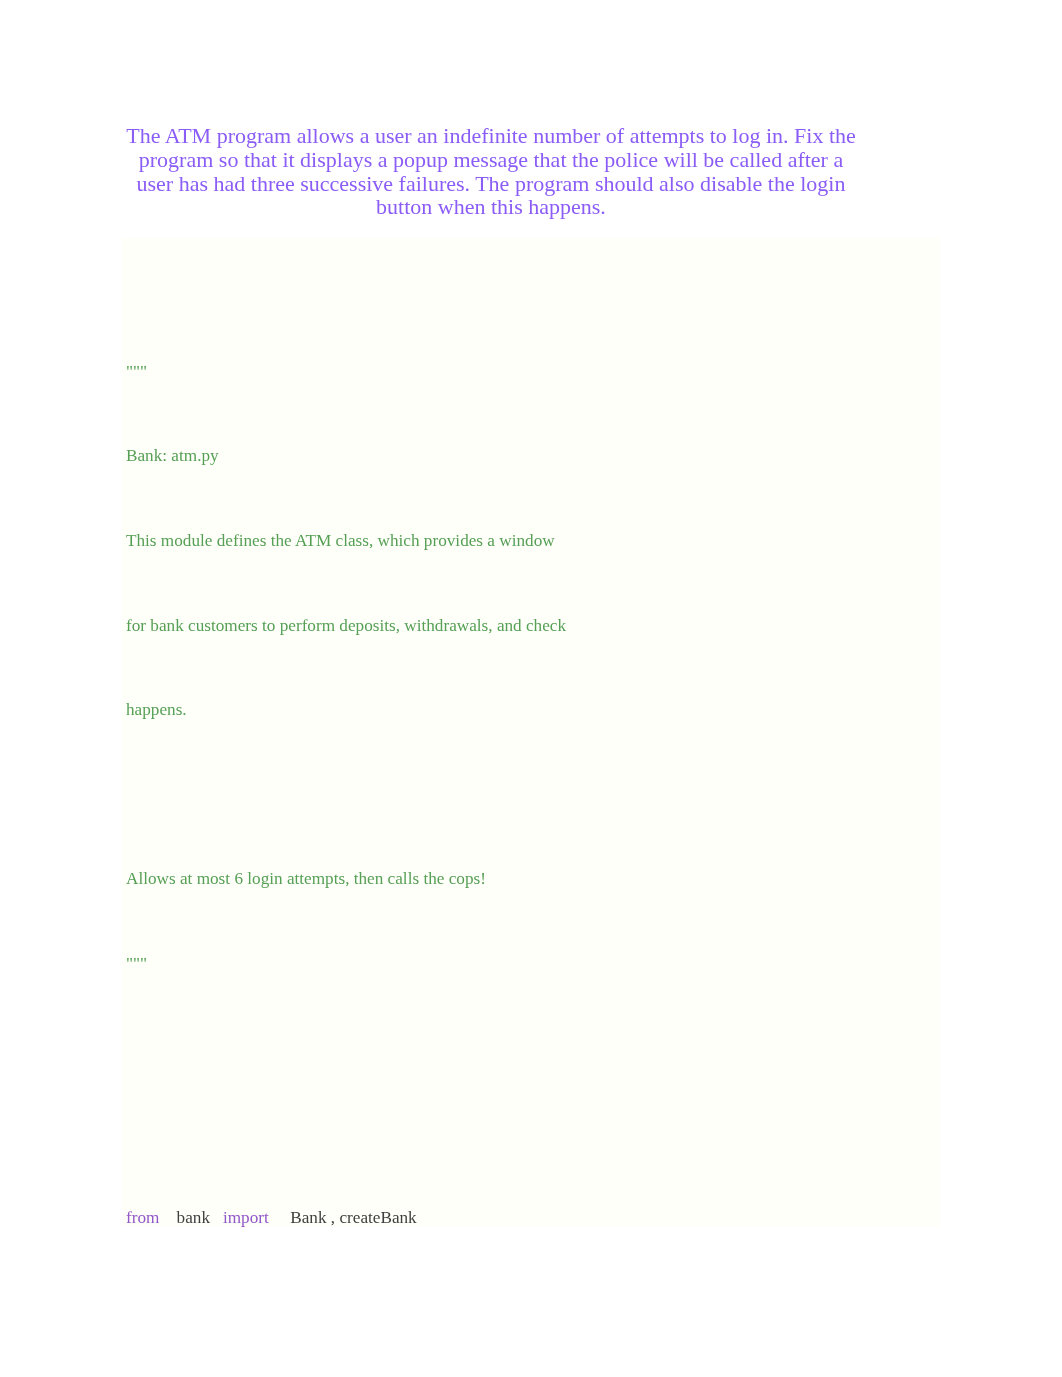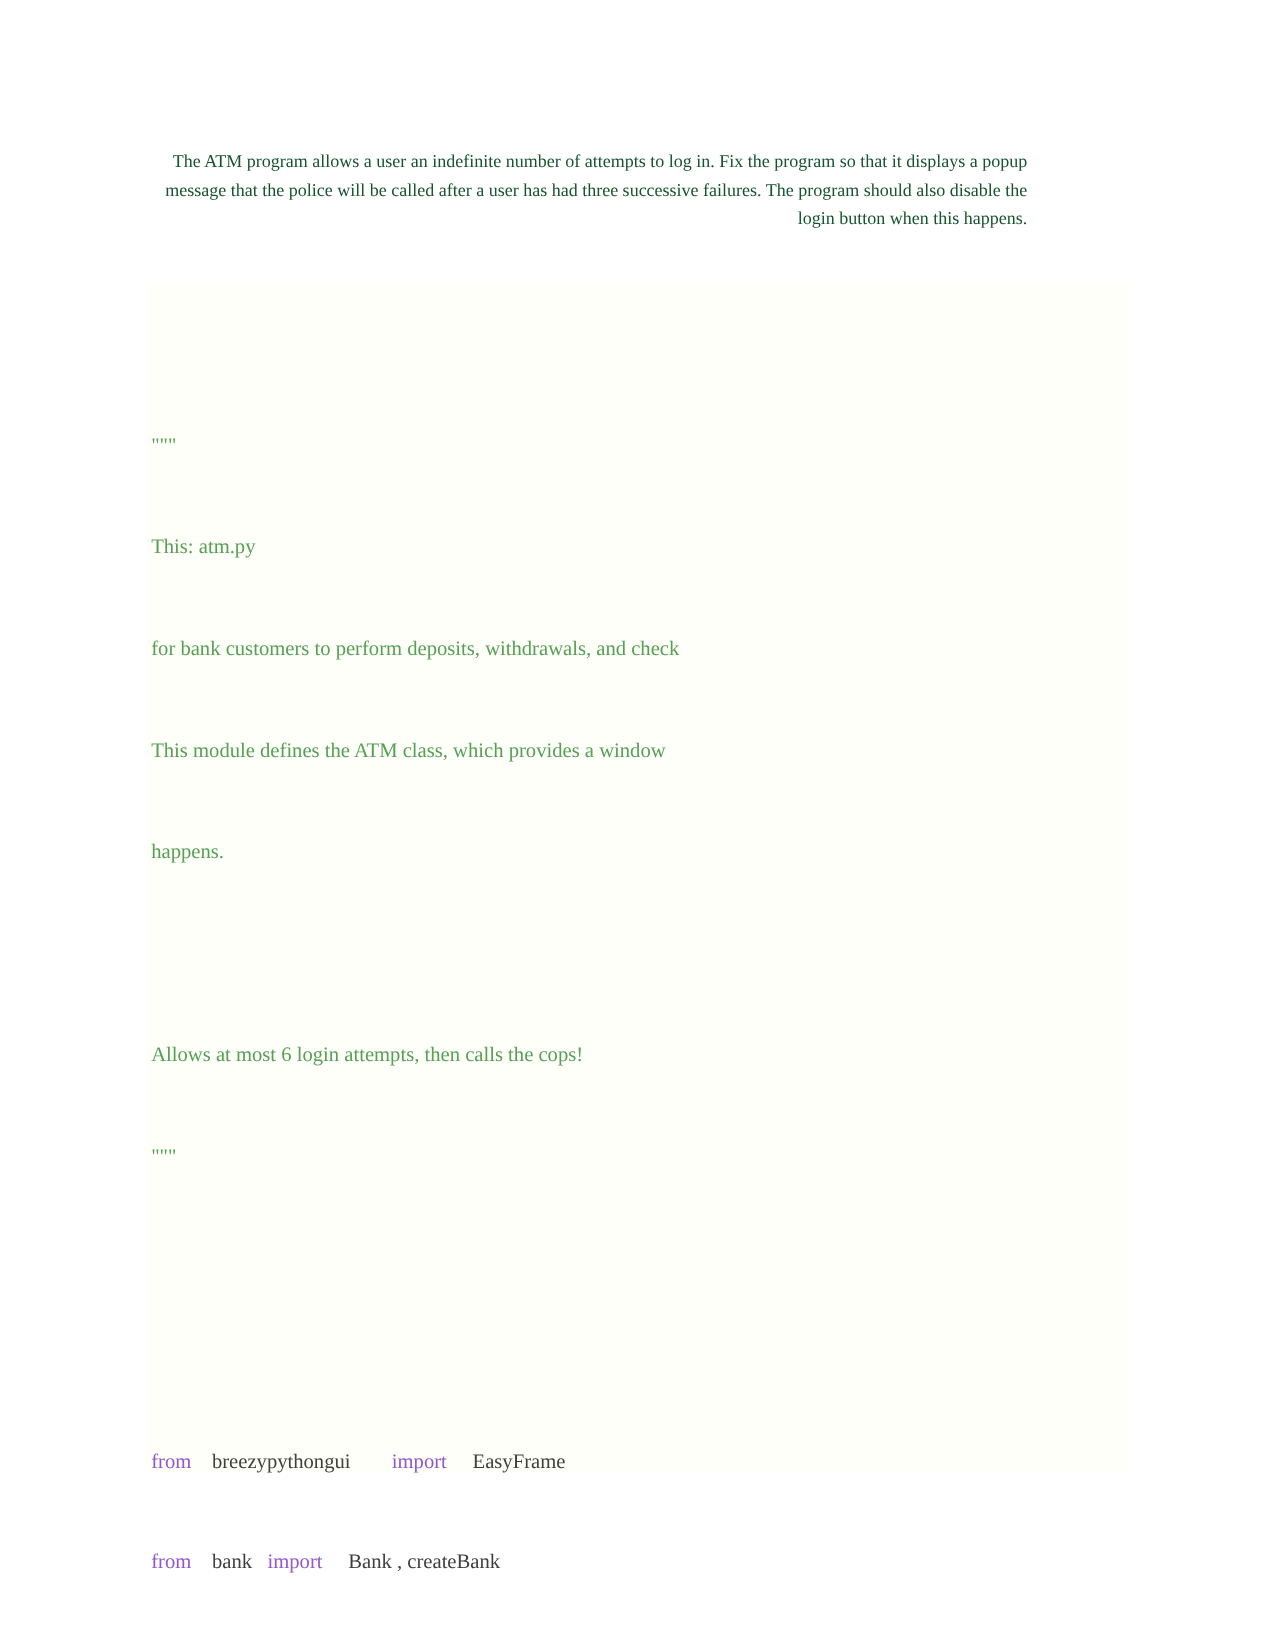--- a/index.html
+++ b/index.html
@@ -15,24 +15,24 @@
     position: relative;
     overflow: hidden;
   }
 
   
   #prompt {
     position: absolute;
     left: 126px;
     top: 124px;
     width: 730px;
-    font-size: 15px;
+    font-size: 22px;
     line-height: 23.8px;
-    color: #14532d;
-    text-align: right;
+    color: #8b5cf6;
+    text-align: center;
   }
 
   
   #code-panel {
     position: absolute;
     left: 122px;
     top: 238px;
     width: 818px;
     height: 988px;
     background: #fffffa;
@@ -65,32 +65,31 @@
 <body>
 
 <div id="prompt">The ATM program allows a user an indefinite number of attempts to log in. Fix the program so that it displays a popup message that the police will be called after a user has had three successive failures. The program should also disable the login button when this happens.</div>
 
 <div id="code-panel"></div>
 
 <div id="code">
 
   
   <span class="ln"><span class="doc">"""</span></span>
-  <span class="ln"><span class="doc">This: atm.py</span></span>
+  <span class="ln"><span class="doc">Bank: atm.py</span></span>
+  <span class="ln"><span class="doc">This module defines the ATM class, which provides a window</span></span>
   <span class="ln"><span class="doc">for bank customers to perform deposits, withdrawals, and check</span></span>
-  <span class="ln"><span class="doc">This module defines the ATM class, which provides a window</span></span>
   <span class="ln"><span class="doc">happens.</span></span>
   <span class="ln blank">&nbsp;</span>
   <span class="ln"><span class="doc">Allows at most 6 login attempts, then calls the cops!</span></span>
   <span class="ln"><span class="doc">"""</span></span>
 
   <span class="ln blank">&nbsp;</span>
 
   
-  <span class="ln"><span class="kw">from</span>    <span class="plain">breezypythongui</span>        <span class="kw">import</span>     <span class="plain">EasyFrame</span></span>
   <span class="ln"><span class="kw">from</span>    <span class="plain">bank</span>   <span class="kw">import</span>     <span class="plain">Bank , createBank</span></span>
 
   
 
   
   
 
   
   
   

